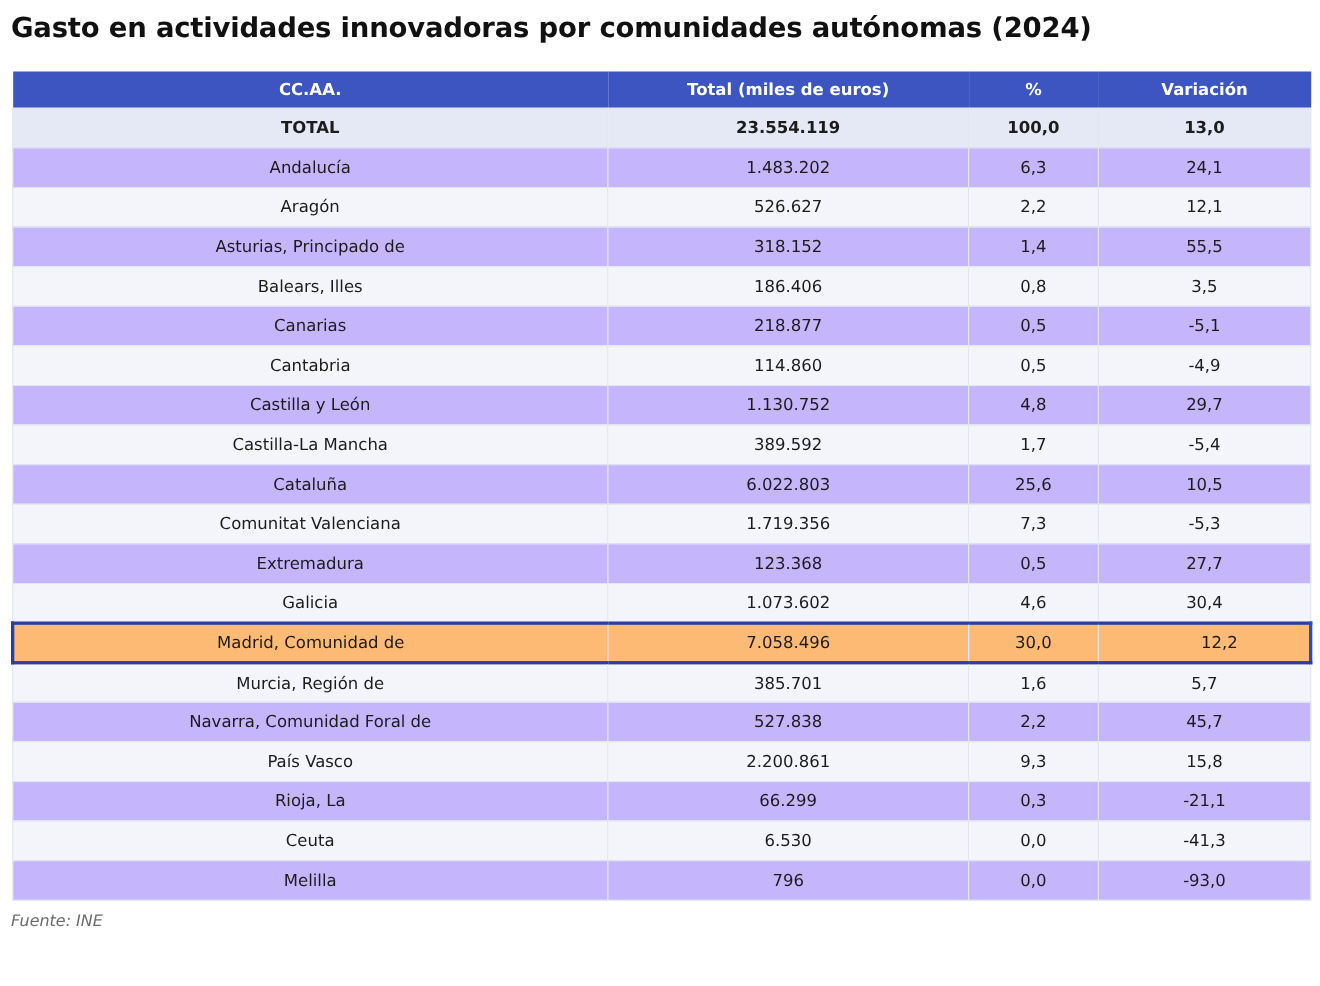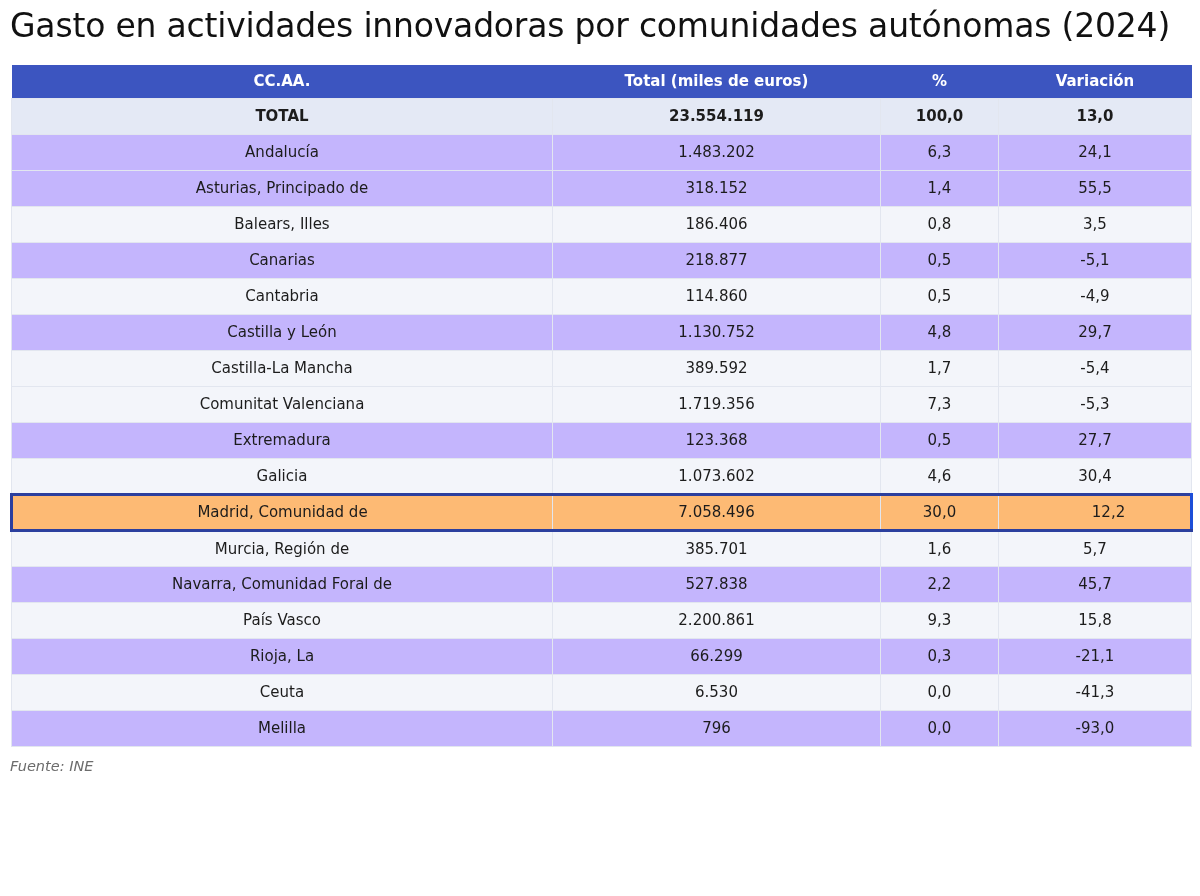--- a/index.html
+++ b/index.html
@@ -17,22 +17,22 @@
   .page {
     width: 1200px;
     height: 896px;
     box-sizing: border-box;
     padding: 0;
     position: relative;
   }
   .page-title {
     margin: 0;
     padding: 8px 10px 0 10px;
-    font-size: 33px;
-    font-weight: normal;
+    font-size: 25px;
+    font-weight: bold;
     line-height: 36px;
     letter-spacing: -0.2px;
     color: #111111;
     white-space: nowrap;
   }
   .table-wrap {
     padding: 0 10px;
     margin-top: 21px;
   }
   table.data-table {
@@ -124,20 +124,26 @@
             <td>23.554.119</td>
             <td>100,0</td>
             <td>13,0</td>
           </tr>
           <tr class="row-odd">
             <td>Andalucía</td>
             <td>1.483.202</td>
             <td>6,3</td>
             <td>24,1</td>
           </tr>
+          <tr class="row-even">
+            <td>Aragón</td>
+            <td>526.627</td>
+            <td>2,2</td>
+            <td>12,1</td>
+          </tr>
           <tr class="row-odd">
             <td>Asturias, Principado de</td>
             <td>318.152</td>
             <td>1,4</td>
             <td>55,5</td>
           </tr>
           <tr class="row-even">
             <td>Balears, Illes</td>
             <td>186.406</td>
             <td>0,8</td>
@@ -159,20 +165,26 @@
             <td>Castilla y León</td>
             <td>1.130.752</td>
             <td>4,8</td>
             <td>29,7</td>
           </tr>
           <tr class="row-even">
             <td>Castilla-La Mancha</td>
             <td>389.592</td>
             <td>1,7</td>
             <td>-5,4</td>
+          </tr>
+          <tr class="row-odd">
+            <td>Cataluña</td>
+            <td>6.022.803</td>
+            <td>25,6</td>
+            <td>10,5</td>
           </tr>
           <tr class="row-even">
             <td>Comunitat Valenciana</td>
             <td>1.719.356</td>
             <td>7,3</td>
             <td>-5,3</td>
           </tr>
           <tr class="row-odd">
             <td>Extremadura</td>
             <td>123.368</td>

